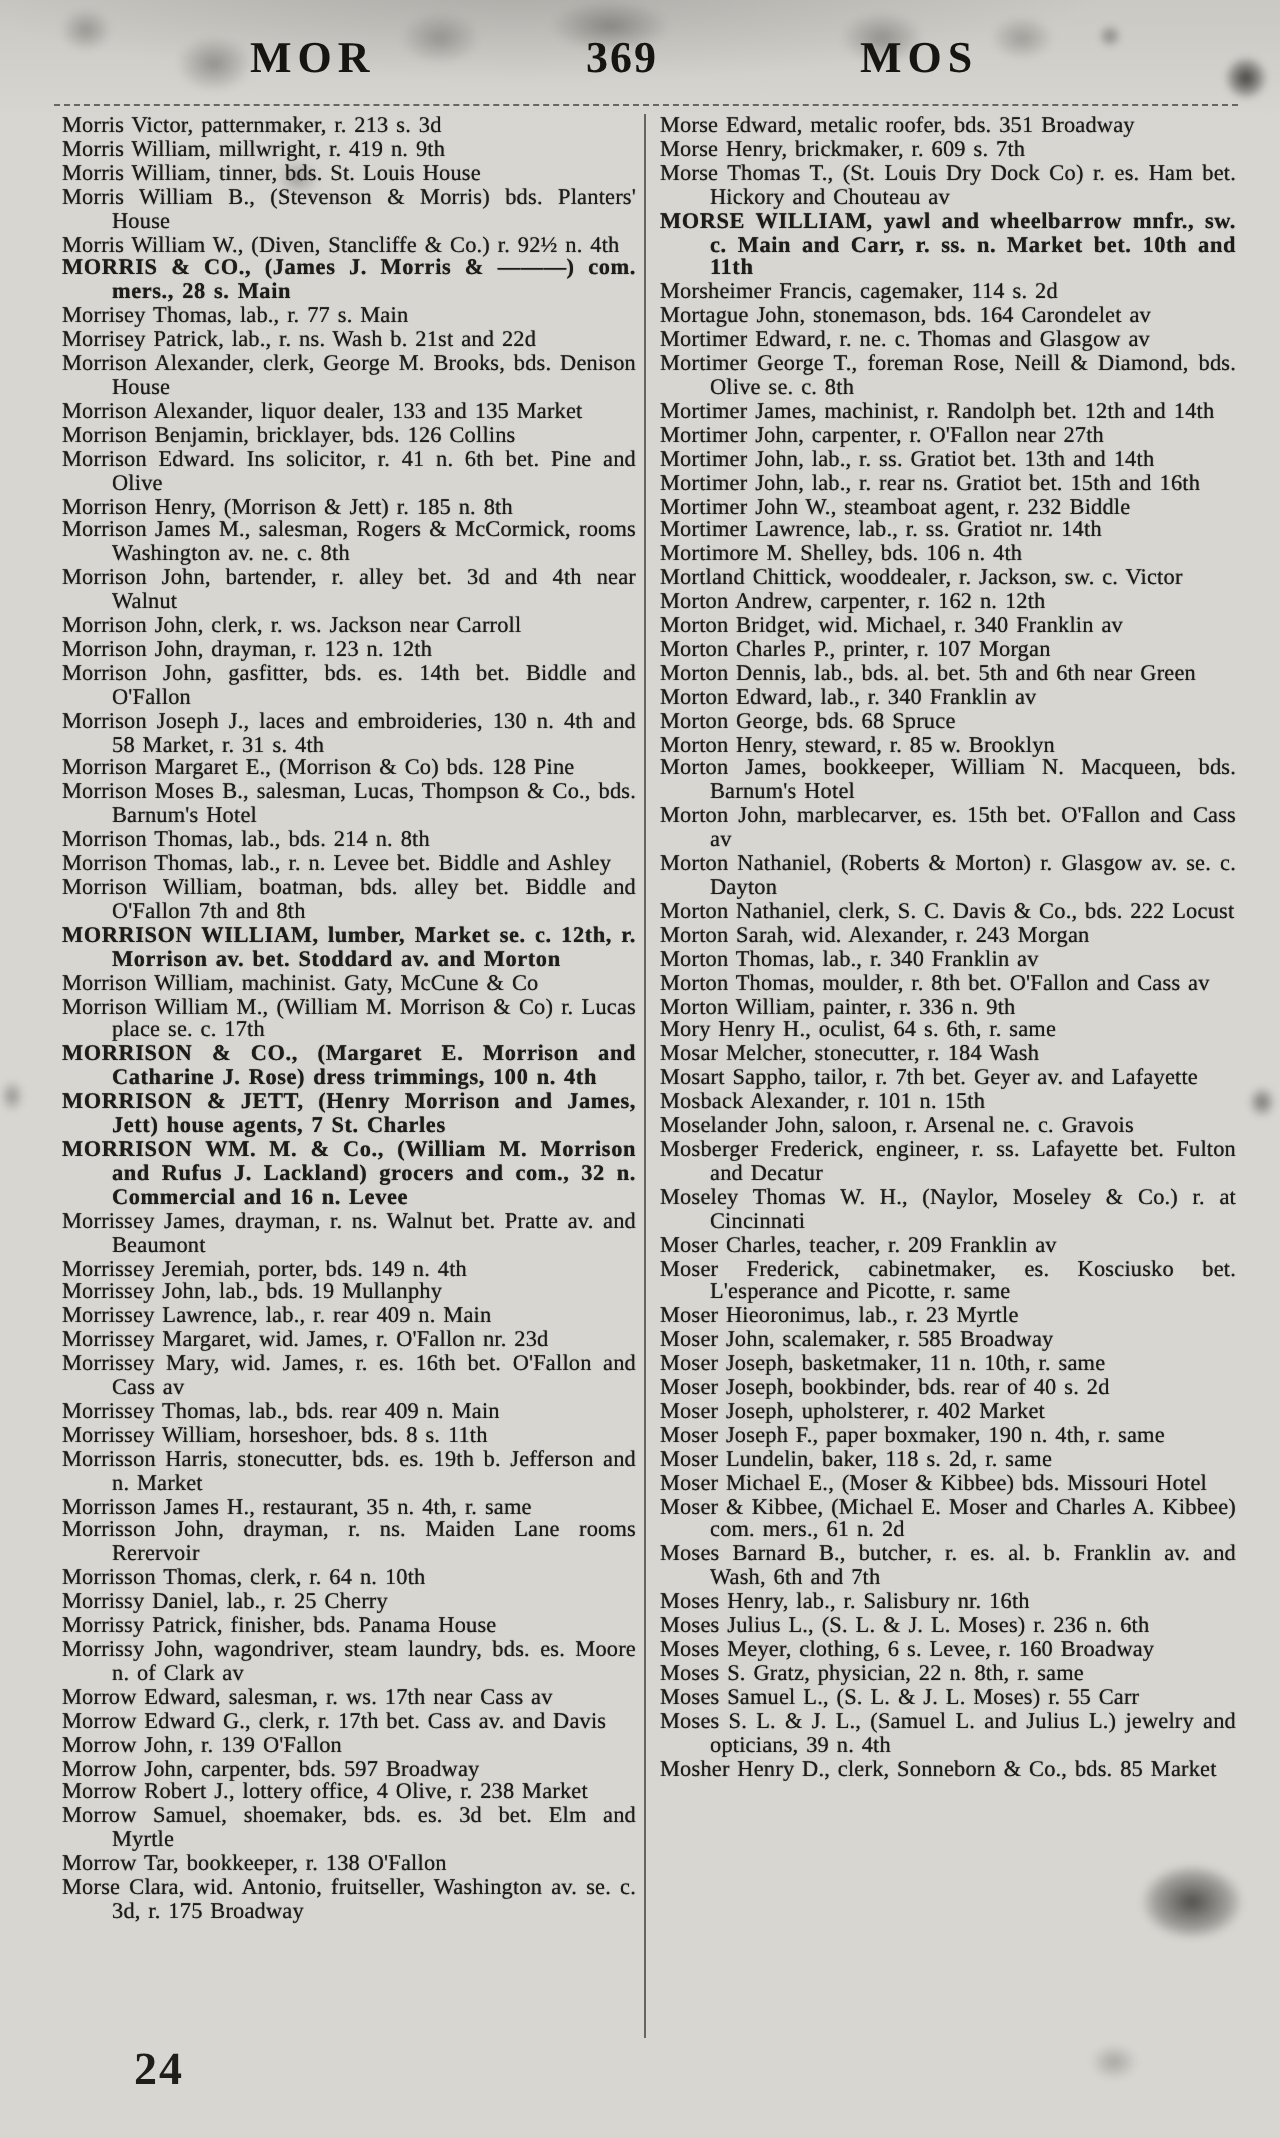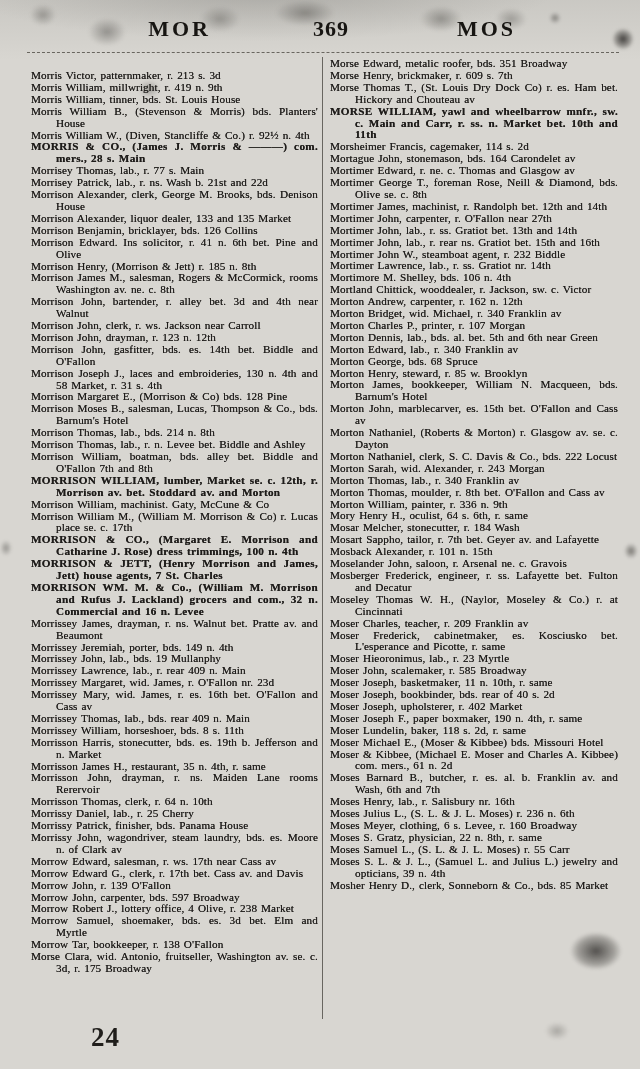--- a/index.html
+++ b/index.html
@@ -7,46 +7,46 @@
     position:relative;width:640px;height:1069px;overflow:hidden;
     background:
       radial-gradient(ellipse 420px 70px at 260px -8px, rgba(105,104,100,.30), transparent 70%),
       linear-gradient(rgba(176,175,170,.35), rgba(216,214,209,0) 60px),
       #d8d6d1;
     font-family:"Liberation Serif", serif;
     color:#1e1c1a;
   }
   .hdr-word{
     position:absolute;top:16px;font-size:22px;font-weight:700;
-    letter-spacing:3px;text-align:right;color:#171512;
+    letter-spacing:3px;text-align:left;color:#171512;
   }
   .hdr-left{left:125px;width:86px;}
   .hdr-num{left:293px;width:56px;letter-spacing:1px;}
   .hdr-right{left:430px;width:86px;}
   .hrule{
     position:absolute;top:52px;left:27px;width:592px;height:0;
     border-top:1px dashed #56534c;opacity:.85;
   }
   .vrule{
     position:absolute;top:57px;left:322px;width:1px;height:962px;
     background:#4c4a44;opacity:.8;
   }
   .col{
     position:absolute;top:58px;height:968px;overflow:hidden;
     font-size:11.2px;line-height:11.9px;text-align:justify;
     letter-spacing:.1px;word-spacing:1px;
     text-shadow:0 0 .5px rgba(28,26,23,.85);
   }
-  .col-left{left:31px;width:287px;margin-top:12px;}
+  .col-left{left:31px;width:287px;}
   .col-right{left:330px;width:288px;}
   .entry{margin:0;padding-left:25px;text-indent:-25px;}
   .entry.bold{font-weight:700;letter-spacing:.3px;}
   .signature{
-    position:absolute;left:67px;top:1022px;font-size:27px;font-weight:600;
-    letter-spacing:1px;color:#201e1b;margin-left:24px;
+    position:absolute;left:67px;top:1022px;font-size:23px;font-weight:600;
+    letter-spacing:1px;color:#201e1b;
   }
   .stain{position:absolute;border-radius:50%;pointer-events:none;filter:blur(1.5px);}
 </style>
 </head>
 <body>
 
 <div class="page">
 
   <div class="stain" style="left:30px;top:4px;width:26px;height:22px;background:radial-gradient(closest-side,rgba(60,58,54,.35),transparent);"></div>
   <div class="stain" style="left:88px;top:18px;width:38px;height:28px;background:radial-gradient(closest-side,rgba(55,53,50,.40),transparent);"></div>

